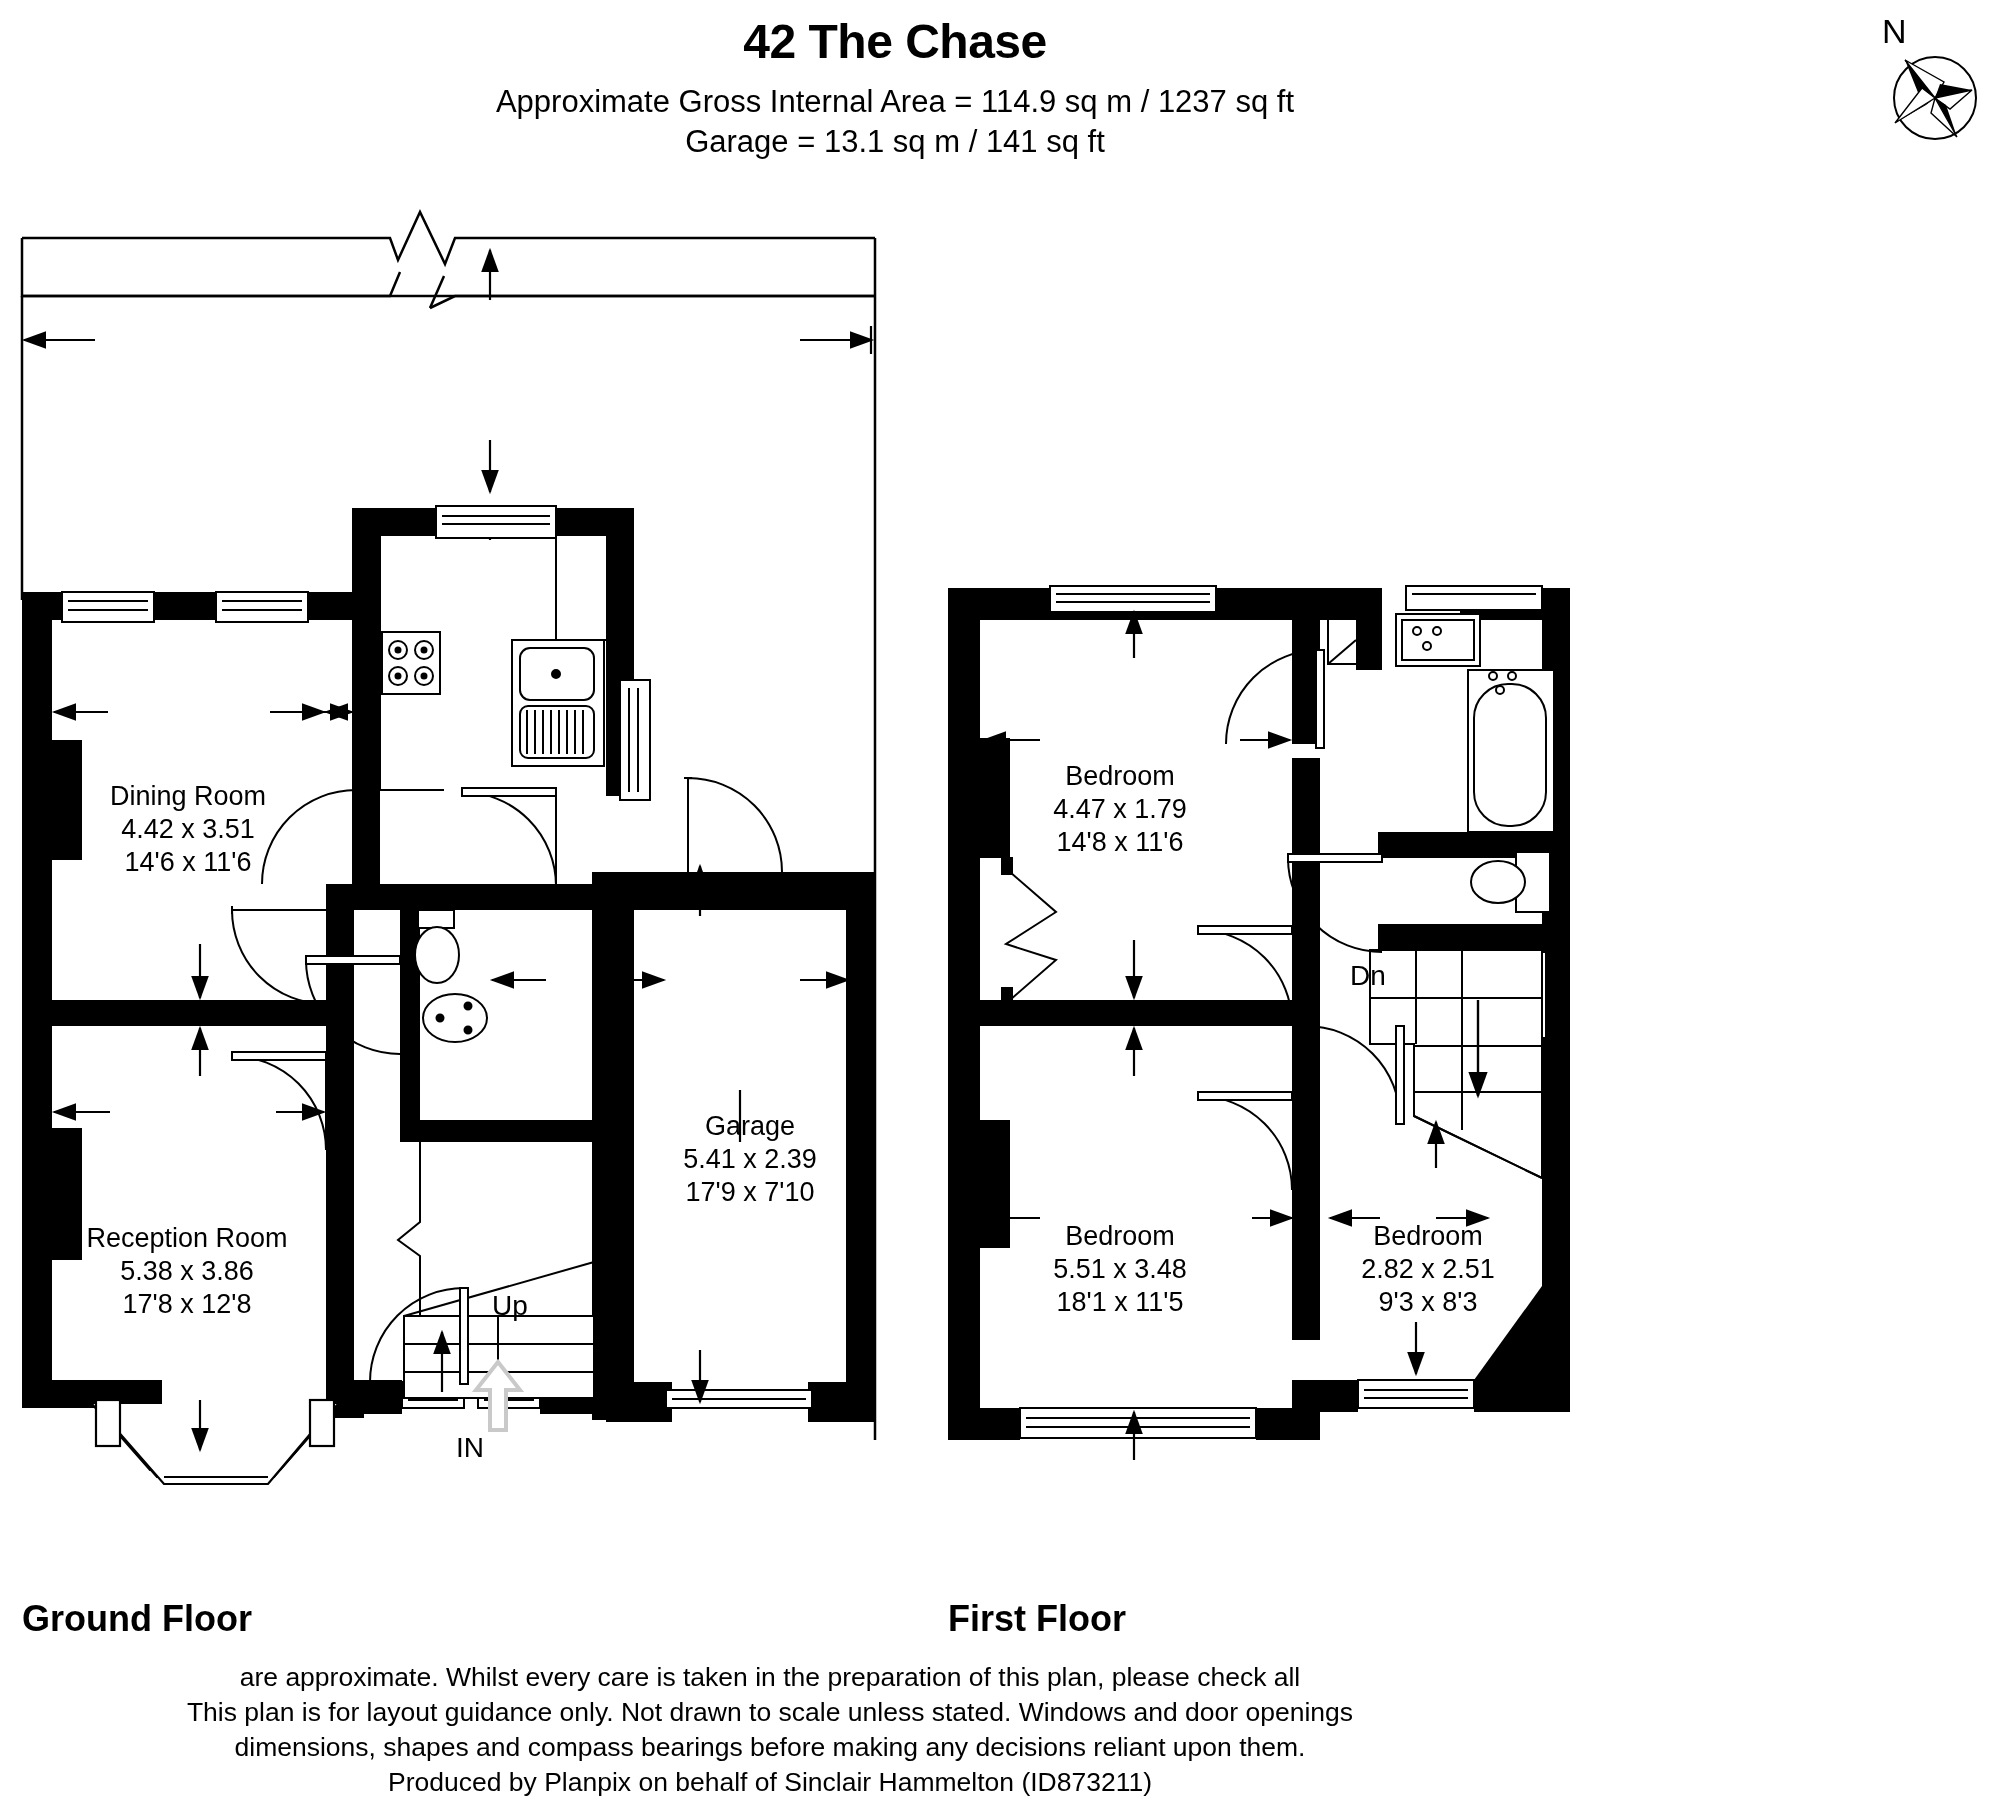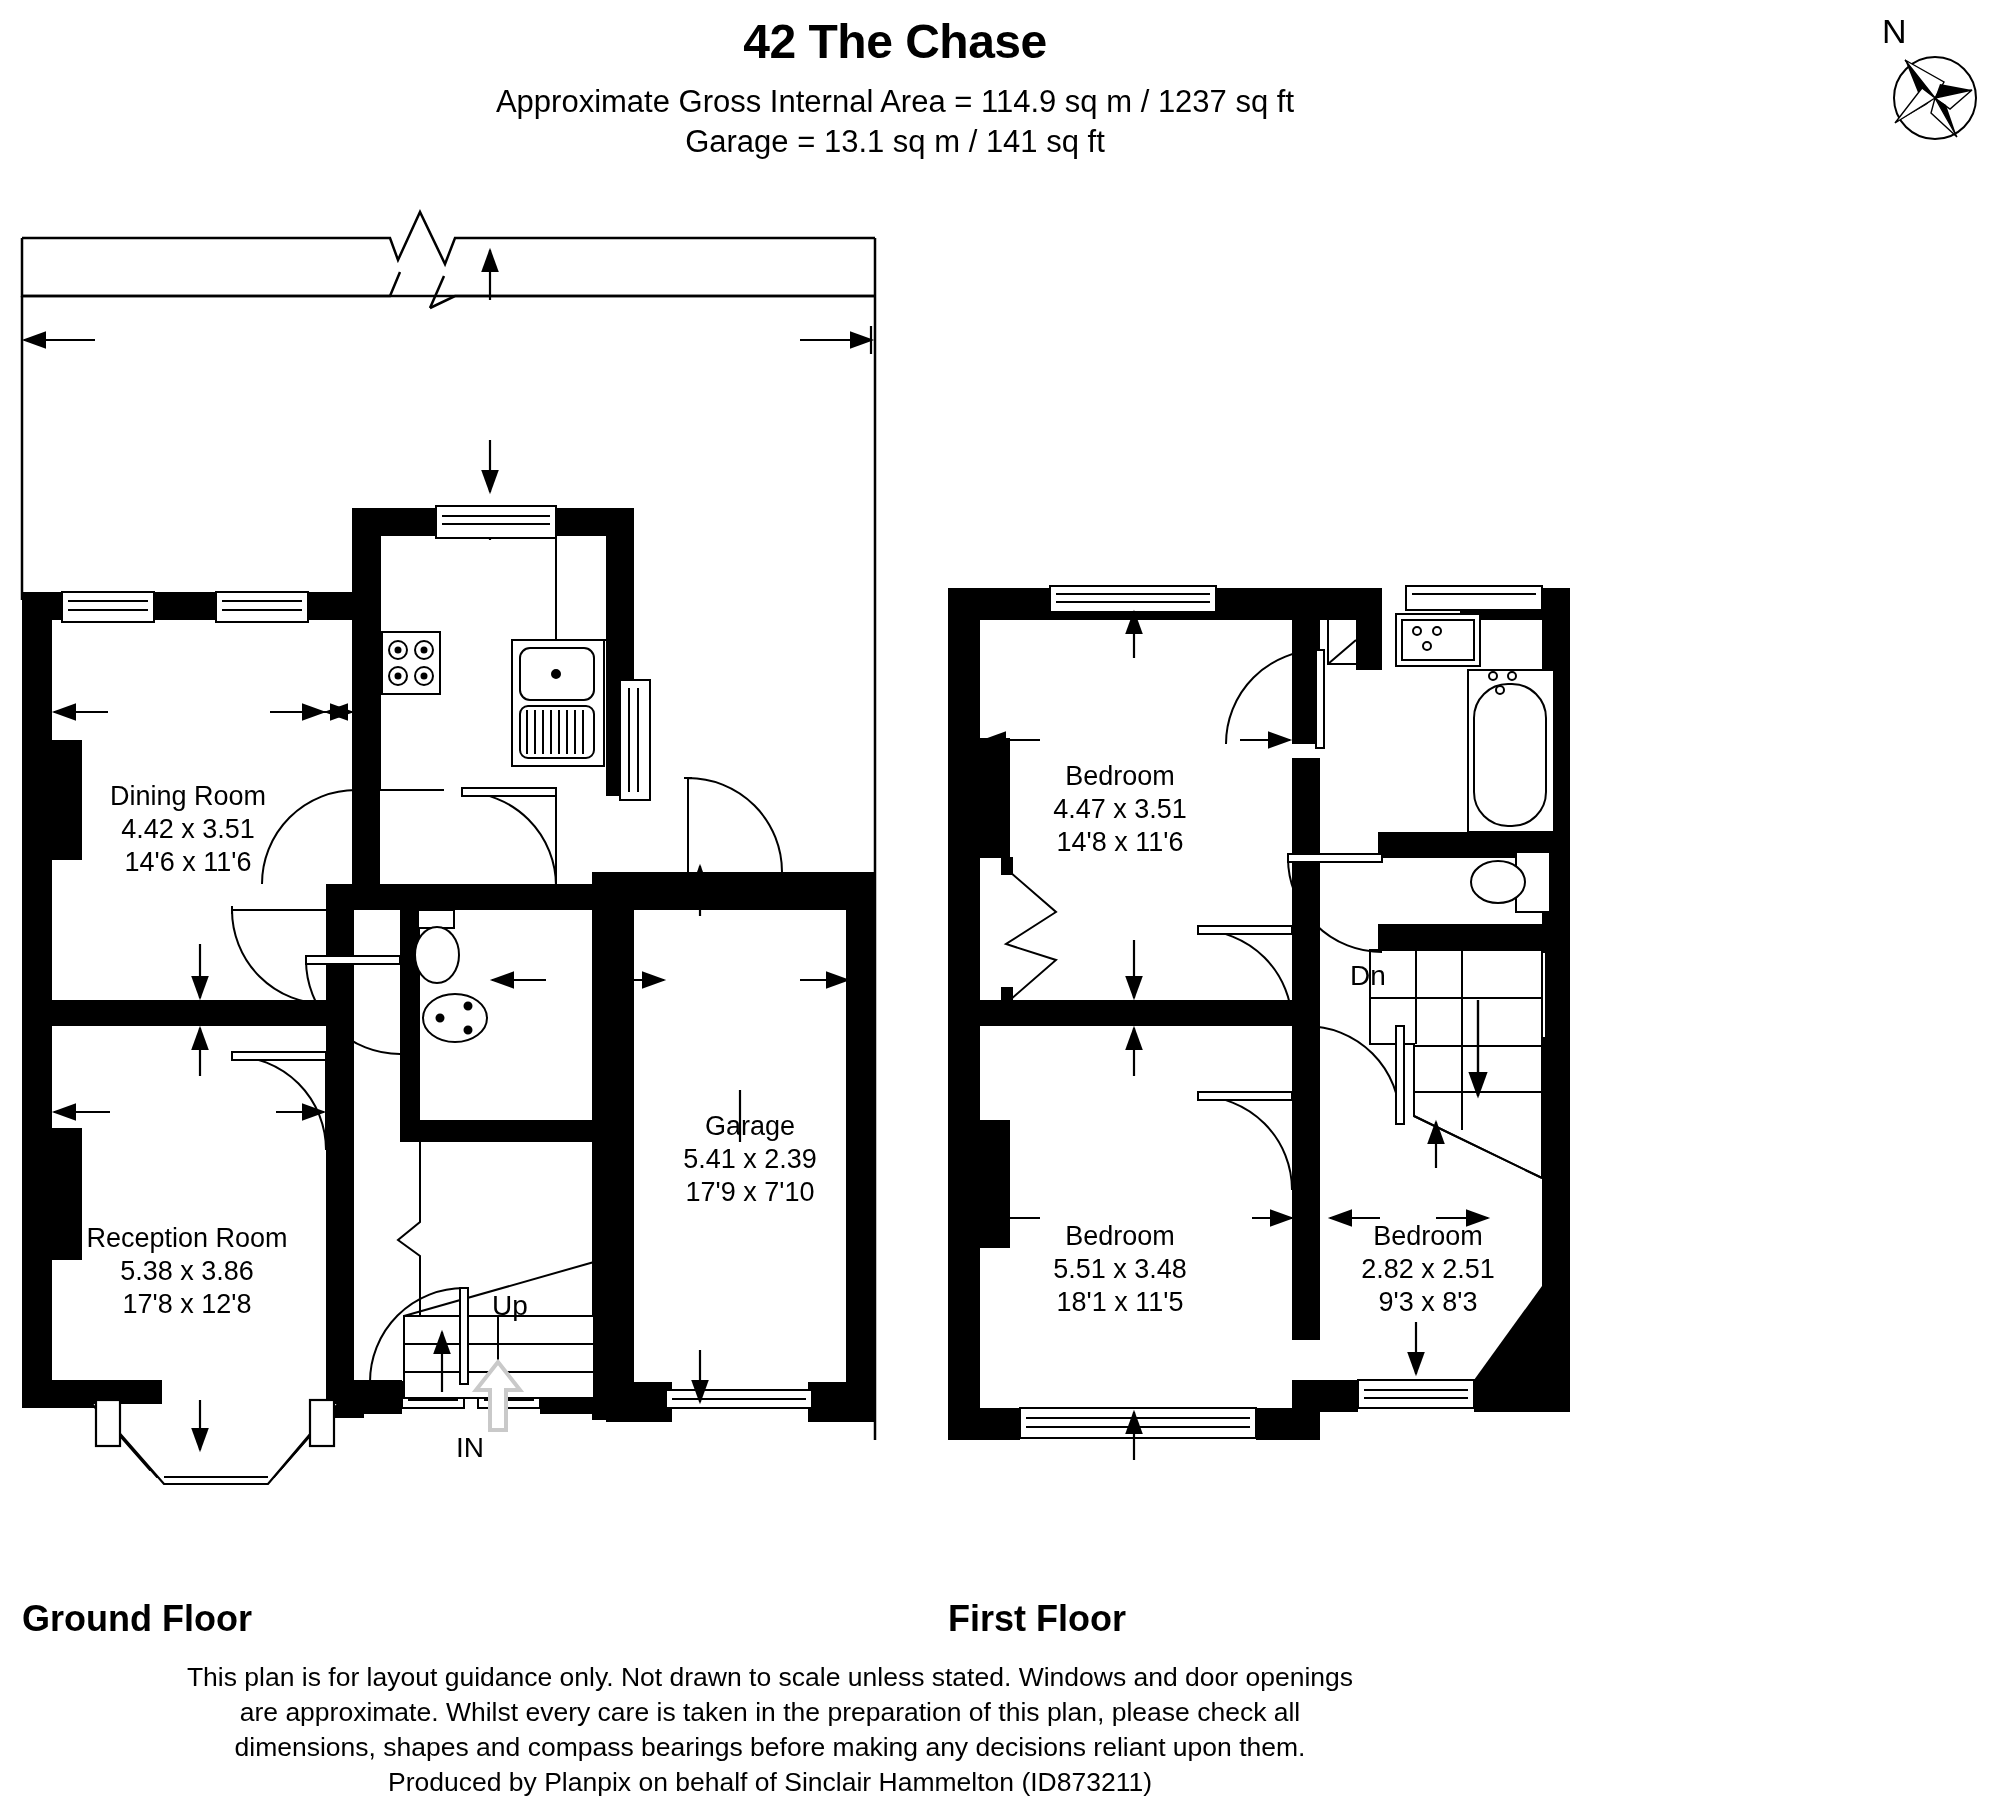--- a/index.html
+++ b/index.html
@@ -442,21 +442,21 @@
   </div>
 
   <div class="rlab" style="left:640px;top:1110px;width:220px;">
     <span class="nm">Garage</span>
     <span class="d1">5.41 x 2.39</span>
     <span class="d2">17'9 x 7'10</span>
   </div>
 
   <div class="rlab" style="left:1010px;top:760px;width:220px;">
     <span class="nm">Bedroom</span>
-    <span class="d1">4.47 x 3.51</span>
+    <span class="d1">4.47 x 1.79</span>
     <span class="d2">14'8 x 11'6</span>
   </div>
 
   <div class="rlab" style="left:1010px;top:1220px;width:220px;">
     <span class="nm">Bedroom</span>
     <span class="d1">5.51 x 3.48</span>
     <span class="d2">18'1 x 11'5</span>
   </div>
 
   <div class="rlab" style="left:1318px;top:1220px;width:220px;">
@@ -466,19 +466,19 @@
   </div>
 
   <div class="small" style="left:492px;top:1290px;">Up</div>
   <div class="small" style="left:1350px;top:960px;">Dn</div>
   <div class="small" style="left:456px;top:1432px;">IN</div>
 
   <div class="flab" id="gf-label">Ground Floor</div>
   <div class="flab" id="ff-label">First Floor</div>
 
   <div id="disclaimer">
+    <div>are approximate. Whilst every care is taken in the preparation of this plan, please check all</div>
     <div>This plan is for layout guidance only. Not drawn to scale unless stated. Windows and door openings</div>
-    <div>are approximate. Whilst every care is taken in the preparation of this plan, please check all</div>
     <div>dimensions, shapes and compass bearings before making any decisions reliant upon them.</div>
     <div>Produced by Planpix on behalf of Sinclair Hammelton (ID873211)</div>
   </div>
 
 </div>
 
 </body></html>

